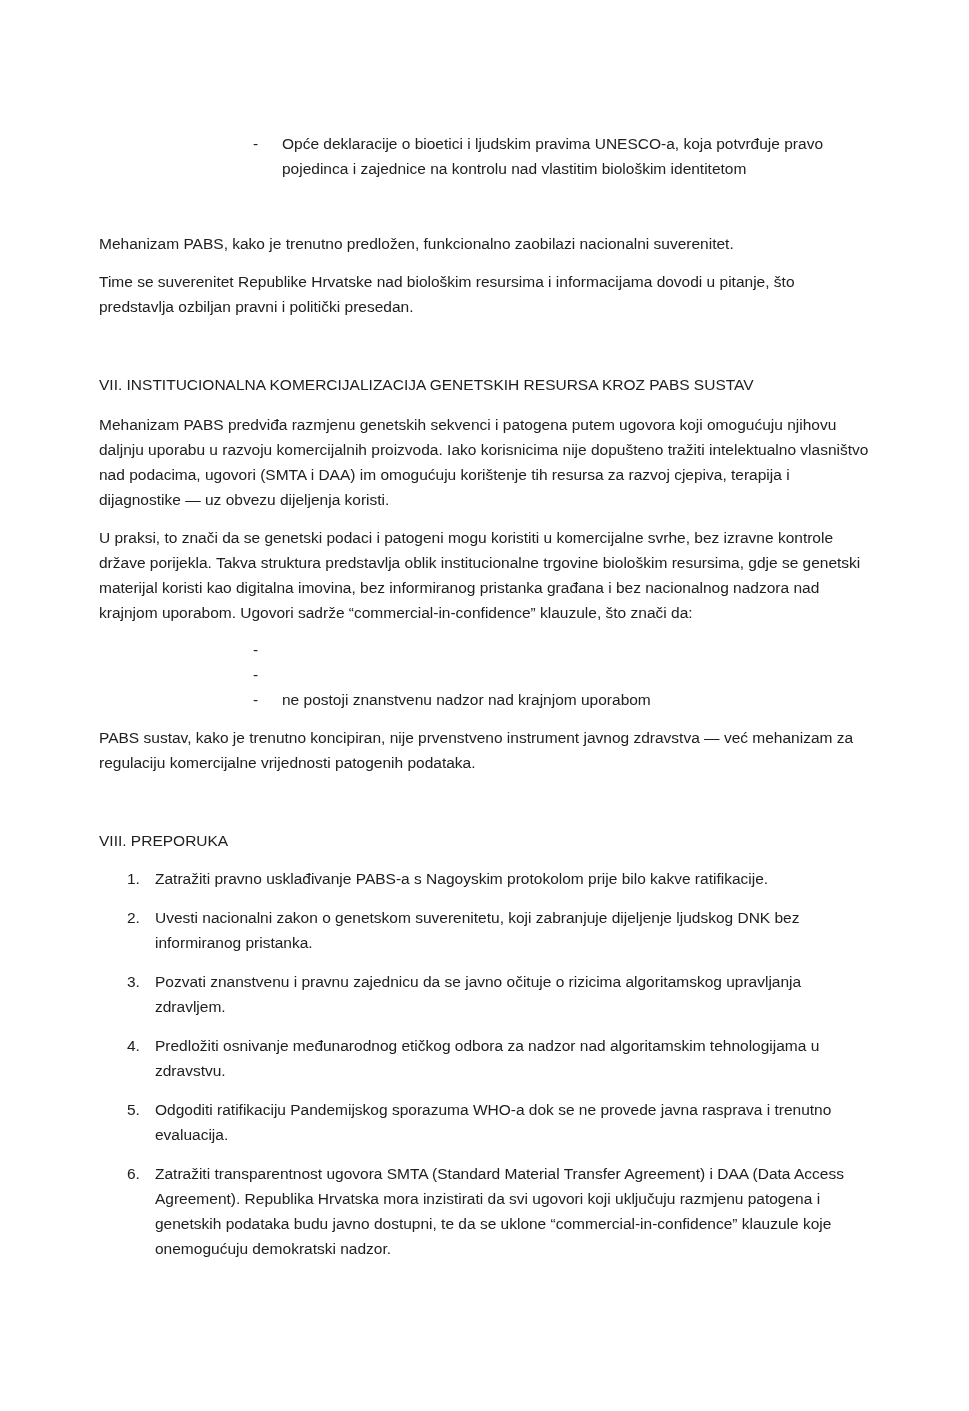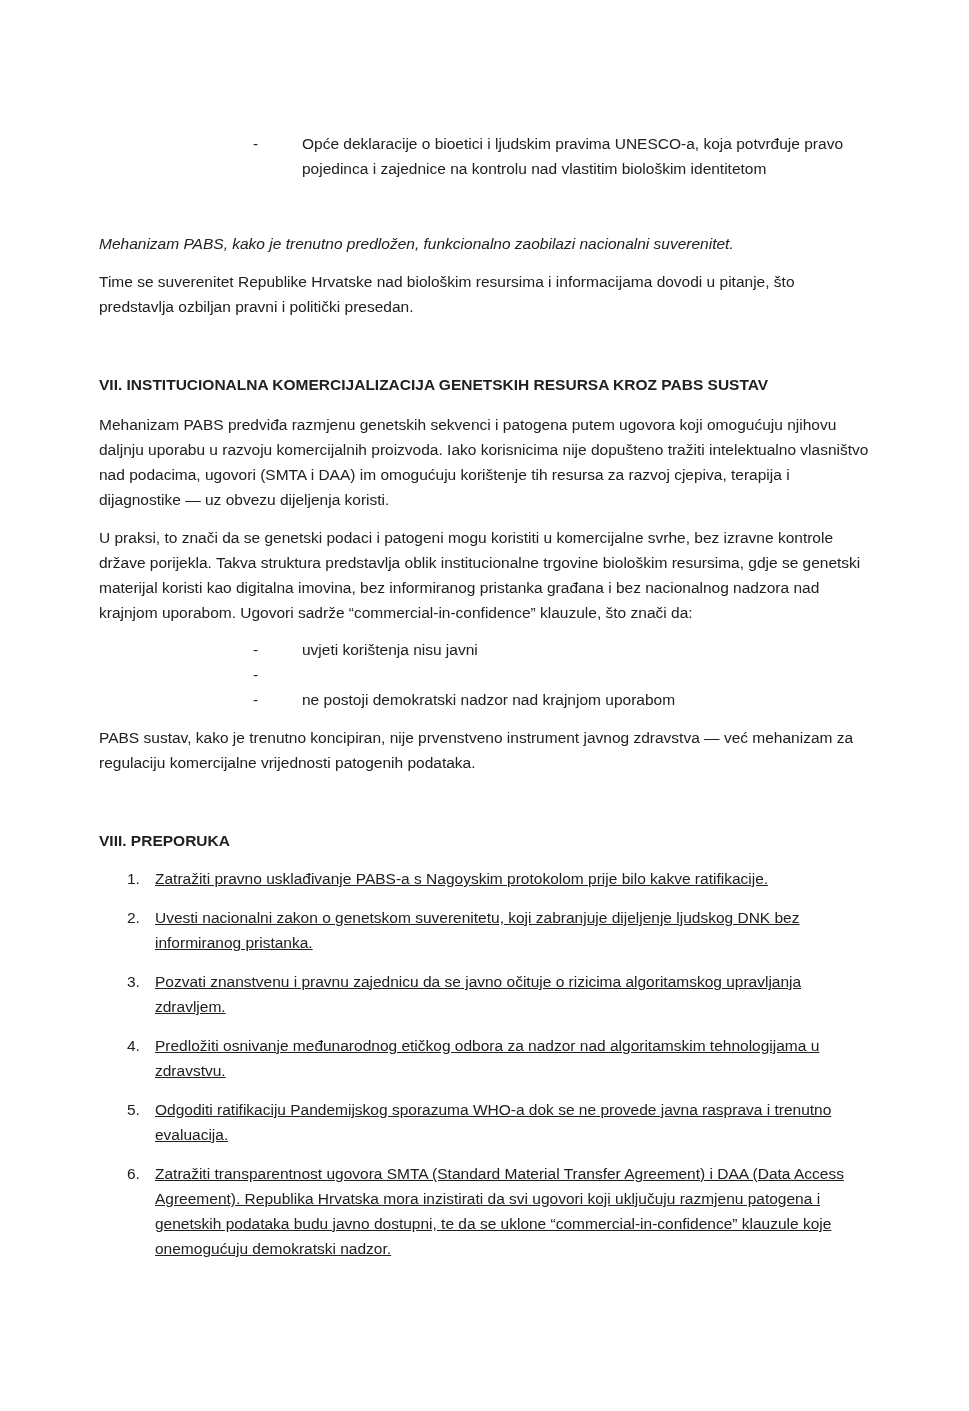--- a/index.html
+++ b/index.html
@@ -22,25 +22,24 @@
     color: #202020;
     overflow: hidden;
   }
   .para {
     margin: 13px 0 0 0;
   }
   .heading {
     margin: 53px 0 0 0;
     font-size: 15.5px;
     line-height: 25px;
-    font-weight: 700;
+    font-weight: 400;
   }
   .gap-xl {
     margin-top: 50px;
-    font-style: italic;
   }
   .first-block {
     margin-top: 0;
   }
   
   .dash-list {
     margin: 12px 0 0 0;
     padding: 0;
     list-style: none;
   }
@@ -49,21 +48,20 @@
     align-items: flex-start;
     padding-left: 154px;
     margin: 0;
   }
   .dash-item .dash {
     flex: 0 0 29px;
     width: 29px;
   }
   .dash-item .dash-text {
     flex: 1 1 auto;
-    margin-left: 20px;
   }
   
   .num-list {
     margin: 13px 0 0 0;
     padding: 0;
     list-style: none;
   }
   .num-item {
     display: flex;
     align-items: flex-start;
@@ -72,21 +70,20 @@
   }
   .num-item:first-child {
     margin-top: 0;
   }
   .num-item .num {
     flex: 0 0 28px;
     width: 28px;
   }
   .num-item .num-text {
     flex: 1 1 auto;
-    text-decoration: underline;
   }
 </style>
 </head>
 <body>
 
 <div class="page">
 
   <ul class="dash-list first-block">
     <li class="dash-item">
       <span class="dash">-</span>
@@ -97,28 +94,27 @@
   <p class="para gap-xl">Mehanizam PABS, kako je trenutno predložen, funkcionalno zaobilazi nacionalni suverenitet.</p>
   <p class="para">Time se suverenitet Republike Hrvatske nad biološkim resursima i informacijama dovodi u pitanje, što predstavlja ozbiljan pravni i politički presedan.</p>
 
   <h2 class="heading">VII. INSTITUCIONALNA KOMERCIJALIZACIJA GENETSKIH RESURSA KROZ PABS SUSTAV</h2>
   <p class="para" style="margin-top:15px">Mehanizam PABS predviđa razmjenu genetskih sekvenci i patogena putem ugovora koji omogućuju njihovu daljnju uporabu u razvoju komercijalnih proizvoda. Iako korisnicima nije dopušteno tražiti intelektualno vlasništvo nad podacima, ugovori (SMTA i DAA) im omogućuju korištenje tih resursa za razvoj cjepiva, terapija i dijagnostike — uz obvezu dijeljenja koristi.</p>
   <p class="para">U praksi, to znači da se genetski podaci i patogeni mogu koristiti u komercijalne svrhe, bez izravne kontrole države porijekla. Takva struktura predstavlja oblik institucionalne trgovine biološkim resursima, gdje se genetski materijal koristi kao digitalna imovina, bez informiranog pristanka građana i bez nacionalnog nadzora nad krajnjom uporabom. Ugovori sadrže “commercial-in-confidence” klauzule, što znači da:</p>
 
   <ul class="dash-list">
     <li class="dash-item">
       <span class="dash">-</span>
-      <span class="dash-text">uvjeti korištenja nisu javni</span>
     </li>
     <li class="dash-item">
       <span class="dash">-</span>
     </li>
     <li class="dash-item">
       <span class="dash">-</span>
-      <span class="dash-text">ne postoji demokratski nadzor nad krajnjom uporabom</span>
+      <span class="dash-text">ne postoji znanstvenu nadzor nad krajnjom uporabom</span>
     </li>
   </ul>
 
   <p class="para" style="">PABS sustav, kako je trenutno koncipiran, nije prvenstveno instrument javnog zdravstva — već mehanizam za regulaciju komercijalne vrijednosti patogenih podataka.</p>
 
   <h2 class="heading">VIII. PREPORUKA</h2>
 
   <ol class="num-list">
     <li class="num-item">
       <span class="num">1.</span>

